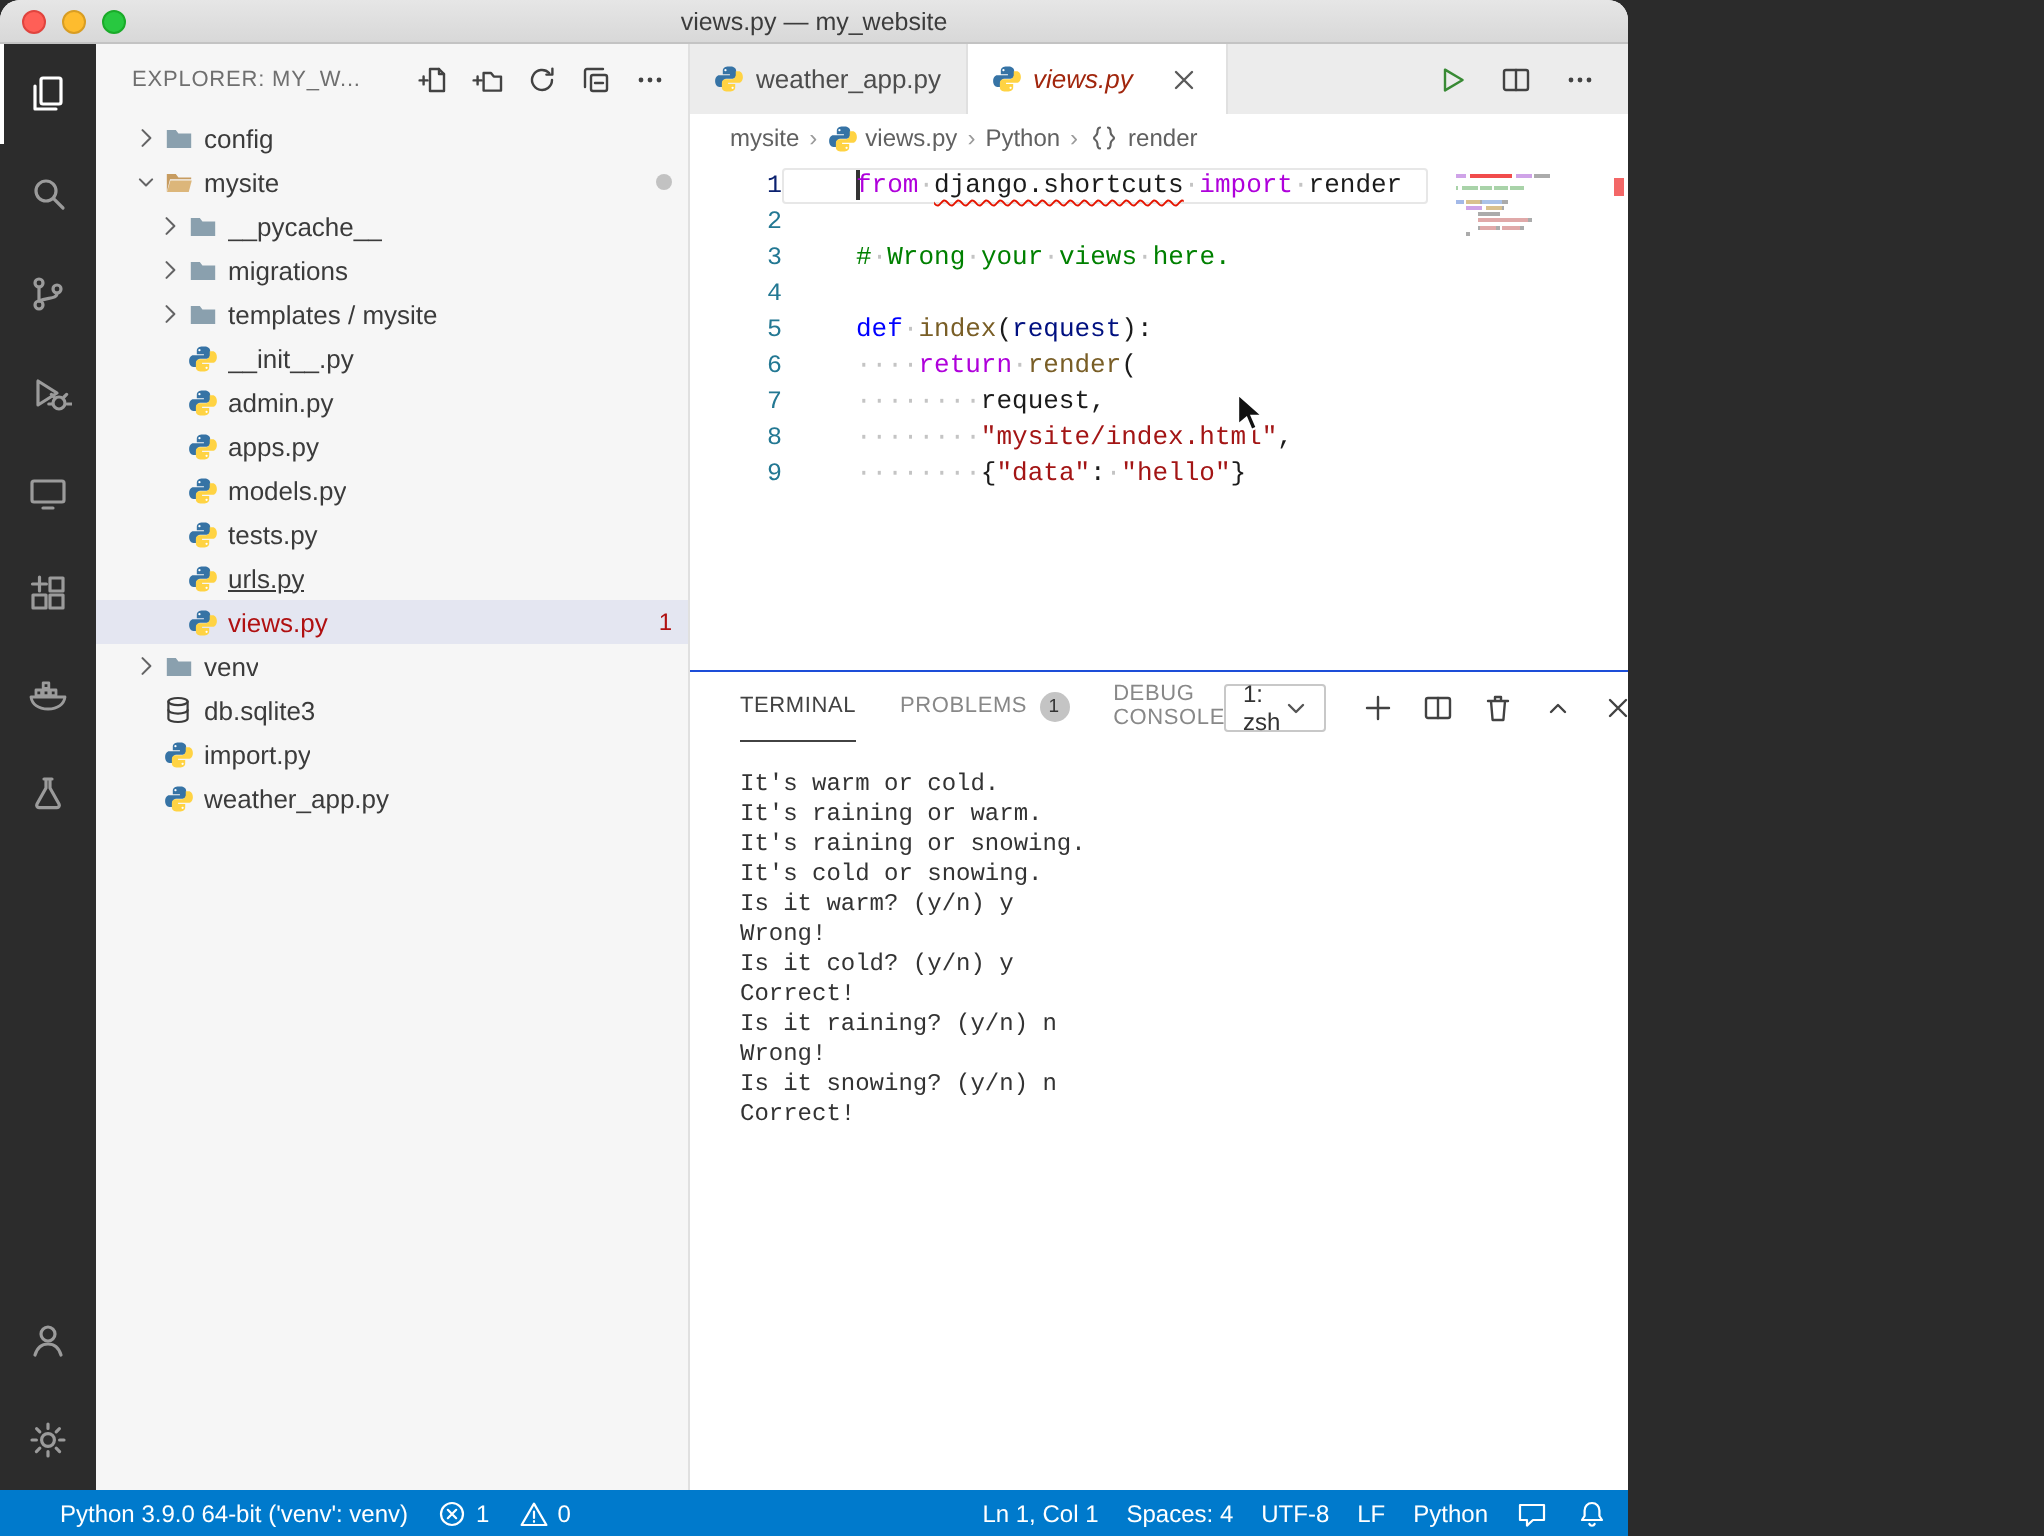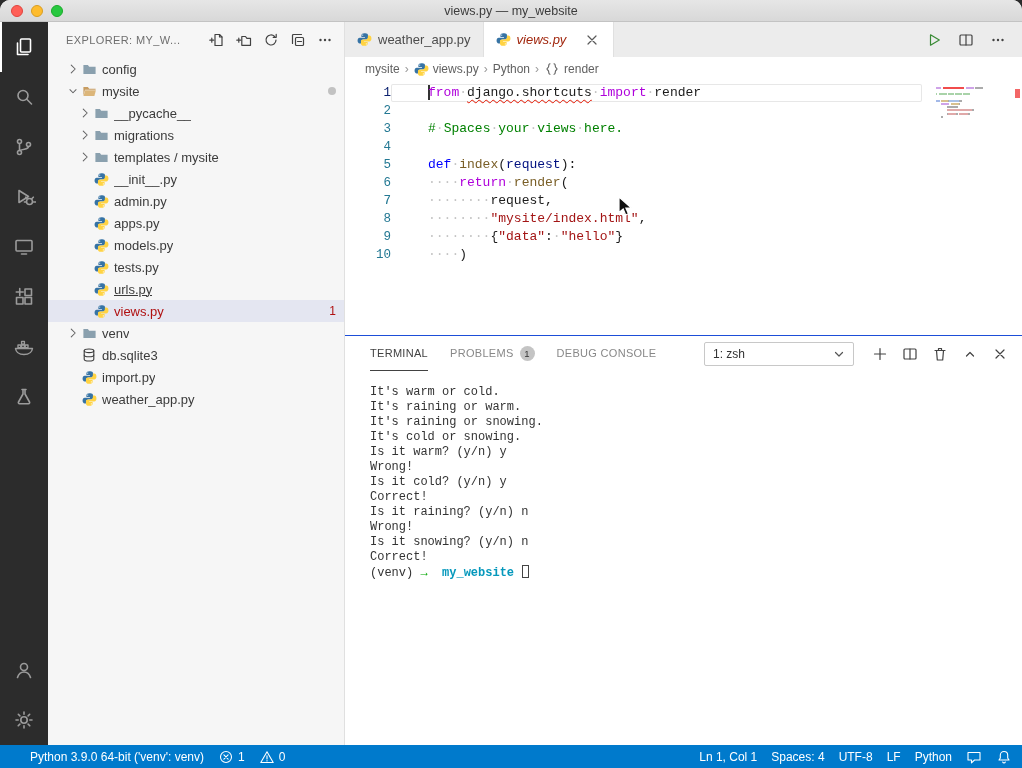--- a/index.html
+++ b/index.html
@@ -1,17 +1,17 @@
 <!DOCTYPE html>
 <html><head>
 <meta charset="utf-8">
 <style>
   * { box-sizing: border-box; margin: 0; padding: 0; }
   html,body { width:1022px; height:768px; background:#2b2b2b; font-family:"Liberation Sans", sans-serif; }
-  .window { position:relative; width:1022px; height:768px; border-radius:10px 10px 0 0; overflow:hidden;
+  .window { position:relative; width:814px; height:768px; border-radius:10px 10px 0 0; overflow:hidden;
             display:flex; flex-direction:column; background:#fff; }
 
   
   .titlebar { height:22px; flex:0 0 22px; background:linear-gradient(#e6e6e6,#d8d8d8);
               border-bottom:1px solid #c3c3c3; position:relative; display:flex; align-items:center; justify-content:center; }
   .traffic { position:absolute; left:11px; top:5px; display:flex; gap:8px; }
   .traffic span { width:12px; height:12px; border-radius:50%; display:inline-block; }
   .tl-red{ background:#ff5f57; border:0.5px solid #e0443e; }
   .tl-yellow{ background:#febc2e; border:0.5px solid #d89d23; }
   .tl-green{ background:#28c840; border:0.5px solid #1aab29; }
@@ -582,21 +582,21 @@
             <div class="code-line current">
               <div class="gutter">1</div>
               <div class="line-content"><span class="code-cursor"></span><span class="tk tk-kw">from</span><span class="tk tk-ws">·</span><span class="tk tk-plain tk-err">django.shortcuts</span><span class="tk tk-ws">·</span><span class="tk tk-kw">import</span><span class="tk tk-ws">·</span><span class="tk tk-plain">render</span></div>
             </div>
             <div class="code-line">
               <div class="gutter">2</div>
               <div class="line-content"></div>
             </div>
             <div class="code-line">
               <div class="gutter">3</div>
-              <div class="line-content"><span class="tk tk-cmt">#</span><span class="tk tk-ws">·</span><span class="tk tk-cmt">Spaces</span><span class="tk tk-ws">·</span><span class="tk tk-cmt">your</span><span class="tk tk-ws">·</span><span class="tk tk-cmt">views</span><span class="tk tk-ws">·</span><span class="tk tk-cmt">here.</span></div>
+              <div class="line-content"><span class="tk tk-cmt">#</span><span class="tk tk-ws">·</span><span class="tk tk-cmt">Wrong</span><span class="tk tk-ws">·</span><span class="tk tk-cmt">your</span><span class="tk tk-ws">·</span><span class="tk tk-cmt">views</span><span class="tk tk-ws">·</span><span class="tk tk-cmt">here.</span></div>
             </div>
             <div class="code-line">
               <div class="gutter">4</div>
               <div class="line-content"></div>
             </div>
             <div class="code-line">
               <div class="gutter">5</div>
               <div class="line-content"><span class="tk tk-kw2">def</span><span class="tk tk-ws">·</span><span class="tk tk-fn">index</span><span class="tk tk-plain">(</span><span class="tk tk-param">request</span><span class="tk tk-plain">):</span></div>
             </div>
             <div class="code-line">
@@ -607,24 +607,20 @@
               <div class="gutter">7</div>
               <div class="line-content"><span class="tk tk-ws">········</span><span class="tk tk-plain">request,</span></div>
             </div>
             <div class="code-line">
               <div class="gutter">8</div>
               <div class="line-content"><span class="tk tk-ws">········</span><span class="tk tk-str">"mysite/index.html"</span><span class="tk tk-plain">,</span></div>
             </div>
             <div class="code-line">
               <div class="gutter">9</div>
               <div class="line-content"><span class="tk tk-ws">········</span><span class="tk tk-plain">{</span><span class="tk tk-str">"data"</span><span class="tk tk-plain">:</span><span class="tk tk-ws">·</span><span class="tk tk-str">"hello"</span><span class="tk tk-plain">}</span></div>
-            </div>
-            <div class="code-line">
-              <div class="gutter">10</div>
-              <div class="line-content"><span class="tk tk-ws">····</span><span class="tk tk-plain">)</span></div>
             </div>
           </div>
         <div class="minimap" id="minimap">
             <div class="mm-line">
               <span class="mm-tk" style="width: 5.4px; background: rgb(207, 163, 232);"></span>
               <span class="mm-tk" style="width: 1.35px; background: transparent;"></span>
               <span class="mm-tk mm-err" style="width: 21.6px; background: rgb(171, 171, 171);"></span>
               <span class="mm-tk" style="width: 1.35px; background: transparent;"></span>
               <span class="mm-tk" style="width: 8.1px; background: rgb(207, 163, 232);"></span>
               <span class="mm-tk" style="width: 1.35px; background: transparent;"></span>
@@ -751,21 +747,20 @@
             <div class="t-line"><span class="t-p">It's raining or snowing.</span></div>
             <div class="t-line"><span class="t-p">It's cold or snowing.</span></div>
             <div class="t-line"><span class="t-p">Is it warm? (y/n) y</span></div>
             <div class="t-line"><span class="t-p">Wrong!</span></div>
             <div class="t-line"><span class="t-p">Is it cold? (y/n) y</span></div>
             <div class="t-line"><span class="t-p">Correct!</span></div>
             <div class="t-line"><span class="t-p">Is it raining? (y/n) n</span></div>
             <div class="t-line"><span class="t-p">Wrong!</span></div>
             <div class="t-line"><span class="t-p">Is it snowing? (y/n) n</span></div>
             <div class="t-line"><span class="t-p">Correct!</span></div>
-            <div class="t-line"><span class="t-p">(venv) </span><span class="t-arrow">→</span><span class="t-p">  </span><span class="t-dir">my_website</span><span class="t-p"> </span><span class="term-cursor"></span></div>
           </div>
       </div>
     </div>
   </div>
 
   <div class="statusbar">
     <div class="status-left" id="status-left">
         <div class="status-item">
           <span>Python 3.9.0 64-bit ('venv': venv)</span>
         </div>

